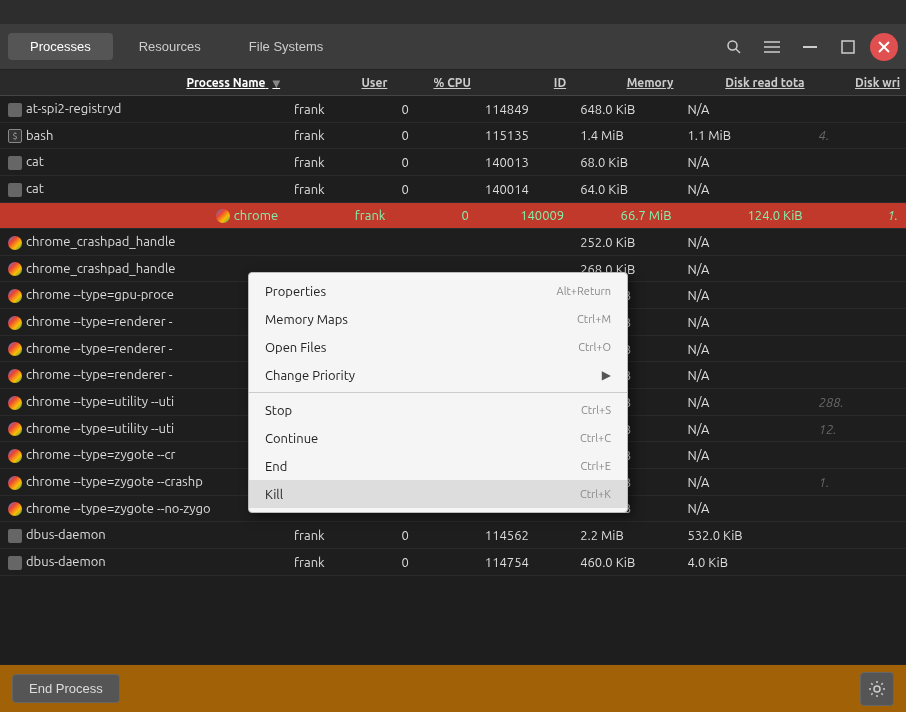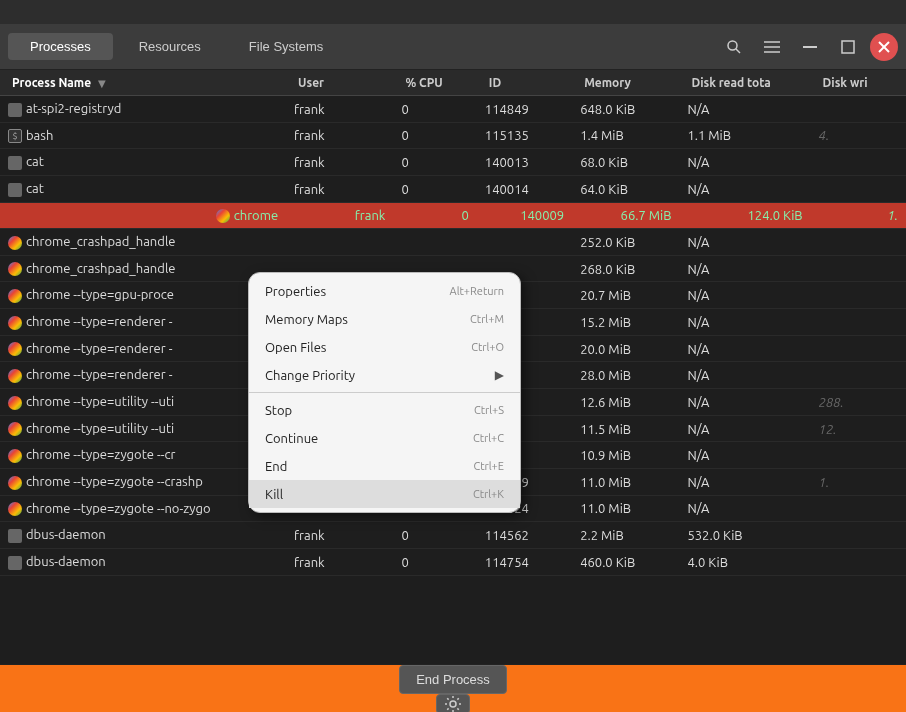--- a/index.html
+++ b/index.html
@@ -79,27 +79,28 @@
     table {
       width: 100%;
       border-collapse: collapse;
       table-layout: fixed;
     }
     thead tr {
       background: #2a2a2a;
       border-bottom: 1px solid #444;
     }
     thead th {
-      padding: 6px 12px;
-      text-align: left;
+      padding: 6px 6px;
+      text-align: right;
       color: #ccc;
       font-weight: 600;
       font-size: 12px;
       white-space: nowrap;
       overflow: hidden;
+      text-decoration: underline;
     }
     thead th:first-child {
       color: #fff;
     }
     .sort-arrow {
       color: #888;
       font-size: 10px;
       margin-left: 4px;
     }
     tbody tr {
@@ -150,27 +151,26 @@
     .col-disk-r { width: 110px; }
     .col-disk-w { width: 80px; }
 
     
     .bottom-bar {
       position: absolute;
       bottom: 0;
       left: 0;
       right: 0;
       height: 48px;
-      background: #f97316;
+      background: #a16207;
       border-top: 1px solid #222;
       display: flex;
       align-items: center;
       justify-content: space-between;
       padding: 0 12px;
-      flex-direction: column;
     }
     .end-process-btn {
       background: #555;
       color: #ddd;
       border: 1px solid #666;
       border-radius: 4px;
       padding: 6px 16px;
       font-size: 13px;
       cursor: pointer;
     }
@@ -186,24 +186,24 @@
       align-items: center;
       justify-content: center;
       font-size: 16px;
     }
 
     
     .context-menu {
       position: absolute;
       top: 272px;
       left: 248px;
-      width: 273px;
+      width: 380px;
       background: #f5f5f5;
       border: 1px solid #bbb;
-      border-radius: 12px;
+      border-radius: 4px;
       box-shadow: 4px 4px 12px rgba(0,0,0,0.5);
       z-index: 100;
       padding: 4px 0;
     }
     .menu-item {
       display: flex;
       justify-content: space-between;
       align-items: center;
       padding: 7px 16px;
       cursor: pointer;

